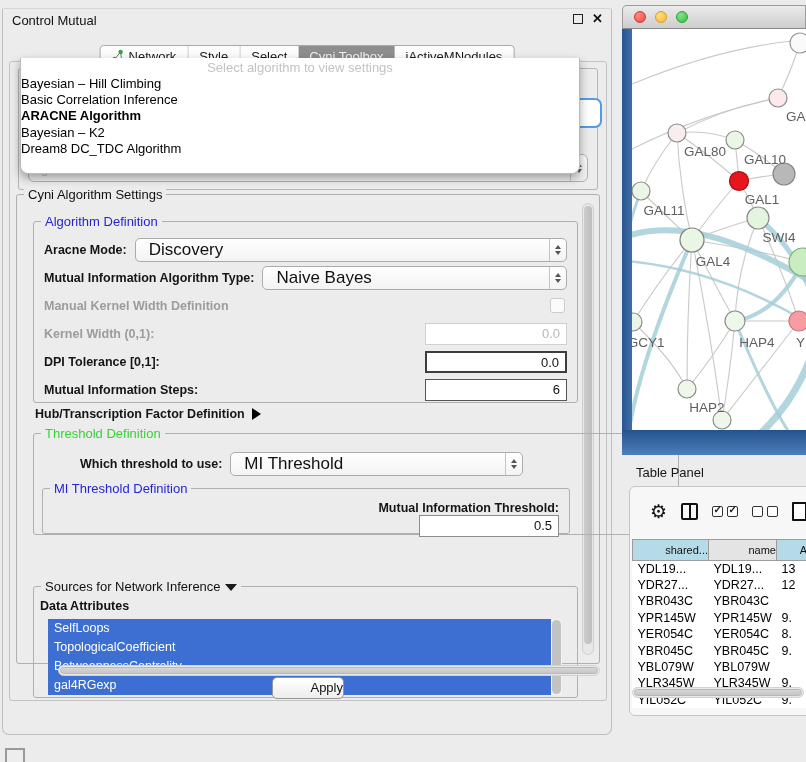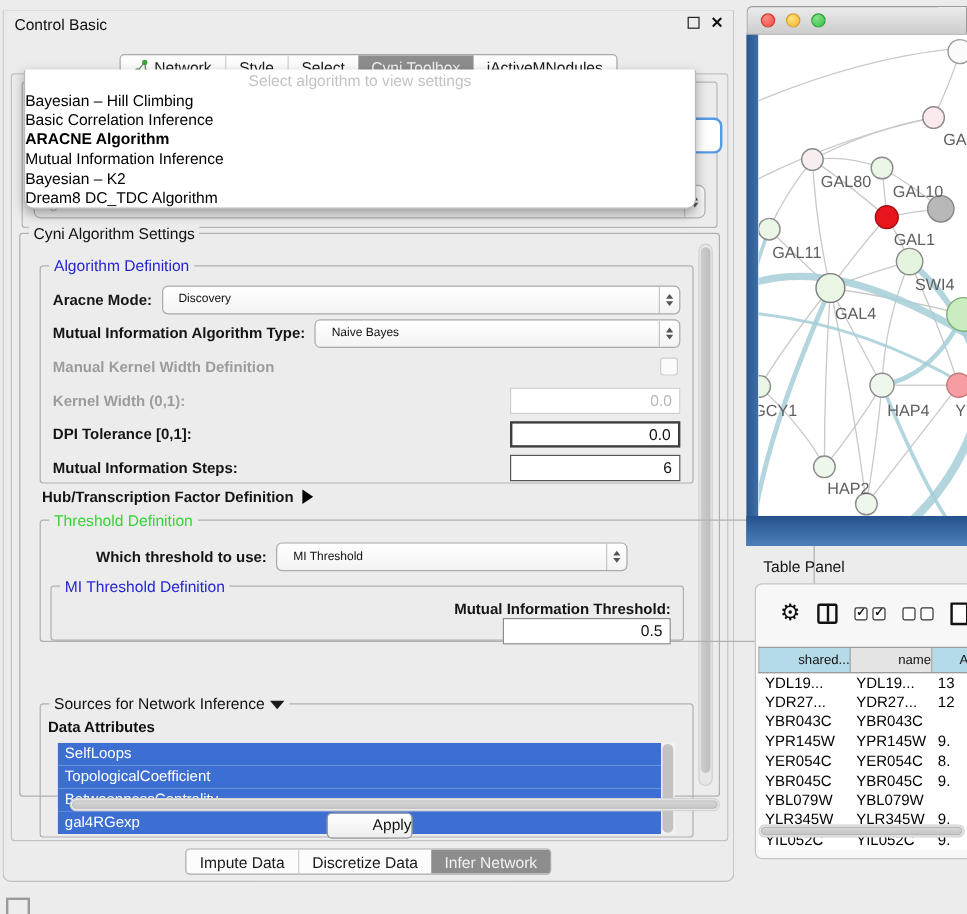--- a/index.html
+++ b/index.html
@@ -65,21 +65,21 @@
     background:linear-gradient(90deg,#cdcdcd,#bdbdbd); border-radius:5px; }
 
   #alg-group { left:16px; top:26px; width:545px; height:182px; }
   .rows { position:absolute; left:10px; right:10px; top:15px; display:flex; flex-direction:column; gap:3px; }
   .frow { display:flex; align-items:center; height:25px; }
   .lbl { font-weight:bold; font-size:12.5px; color:#151515; white-space:nowrap; }
   .lbl.disabled { color:#9c9c9c; }
   .spacer { flex:1; }
   .combo { flex:1; margin-left:8px; height:24px; background:linear-gradient(#ffffff,#f3f3f3);
     border:1px solid #ababab; border-radius:5px; display:flex; align-items:center; overflow:hidden; }
-  .combo .cval { flex:1; padding-left:13px; font-size:10px; color:#111; }
+  .combo .cval { flex:1; padding-left:13px; font-size:17px; color:#111; }
   .stepper { width:17px; align-self:stretch; border-left:1px solid #c4c4c4;
     display:flex; flex-direction:column; align-items:center; justify-content:center; gap:2px; }
   .tri-up { width:0; height:0; border-left:3.5px solid transparent; border-right:3.5px solid transparent; border-bottom:4.5px solid #555; }
   .tri-dn { width:0; height:0; border-left:3.5px solid transparent; border-right:3.5px solid transparent; border-top:4.5px solid #555; }
   .checkbox { width:15px; height:15px; border:1px solid #cdcdcd; border-radius:3px; background:#fbfbfb; margin-right:2px; }
   .field { width:142px; height:22px; background:#fff; font-size:13px; color:#111;
     text-align:right; padding-right:6px; line-height:20px; }
   .field.disabled { border:1px solid #cfcfcf; color:#b7b7b7; }
   .field.strong { border:2px solid #3d3d3d; }
   .field.normal { border:1px solid #555; }
@@ -161,21 +161,21 @@
     white-space:nowrap; overflow:hidden; }
   #table-hscroll { left:2px; top:200px; width:172px; }
 </style>
 </head>
 <body>
 
 <div id="root">
 
   <section id="control-panel">
     <div class="cp-titlebar">
-      <span class="cp-title">Control Basic</span>
+      <span class="cp-title">Control Mutual</span>
       <span class="winbtns">
         <span class="float-btn"></span>
         <span class="close-btn">✕</span>
       </span>
     </div>
 
     <div id="top-tabs">
         <div class="tab">
           <span><svg width="13" height="13" viewBox="0 0 13 13">
               <line x1="3" y1="10" x2="9" y2="3" stroke="#777" stroke-width="1"></line>
@@ -211,21 +211,20 @@
             <span class="tri-dn"></span>
           </span>
       </div>
 
       <div id="algo-popup">
         <div class="popup-placeholder">Select algorithm to view settings</div>
         <div id="popup-items">
             <div class="popup-item">Bayesian – Hill Climbing</div>
             <div class="popup-item">Basic Correlation Inference</div>
             <div class="popup-item selected">ARACNE Algorithm</div>
-            <div class="popup-item">Mutual Information Inference</div>
             <div class="popup-item">Bayesian – K2</div>
             <div class="popup-item">Dream8 DC_TDC Algorithm</div>
           </div>
       </div>
 
       <div class="group" id="settings-group">
         <span class="legend">Cyni Algorithm Settings</span>
         <div class="vscroll">
             <div class="thumb"></div>
           </div>
@@ -319,31 +318,20 @@
           </div>
         </div>
       </div>
 
       <div class="hscroll" id="outer-hscroll">
           <div class="thumb"></div>
         </div>
       <div id="apply-btn">Apply</div>
     </div>
 
-    <div id="bottom-tabs">
-        <div class="tab">
-          <span>Impute Data</span>
-        </div>
-        <div class="tab">
-          <span>Discretize Data</span>
-        </div>
-        <div class="tab selected">
-          <span>Infer Network</span>
-        </div>
-      </div>
   </section>
 
   <section id="net-window">
     <div id="net-titlebar">
       <span class="tl red"></span>
       <span class="tl yellow"></span>
       <span class="tl green"></span>
     </div>
     <div id="net-left-frame"></div>
     <div id="net-bottom-frame"></div>

